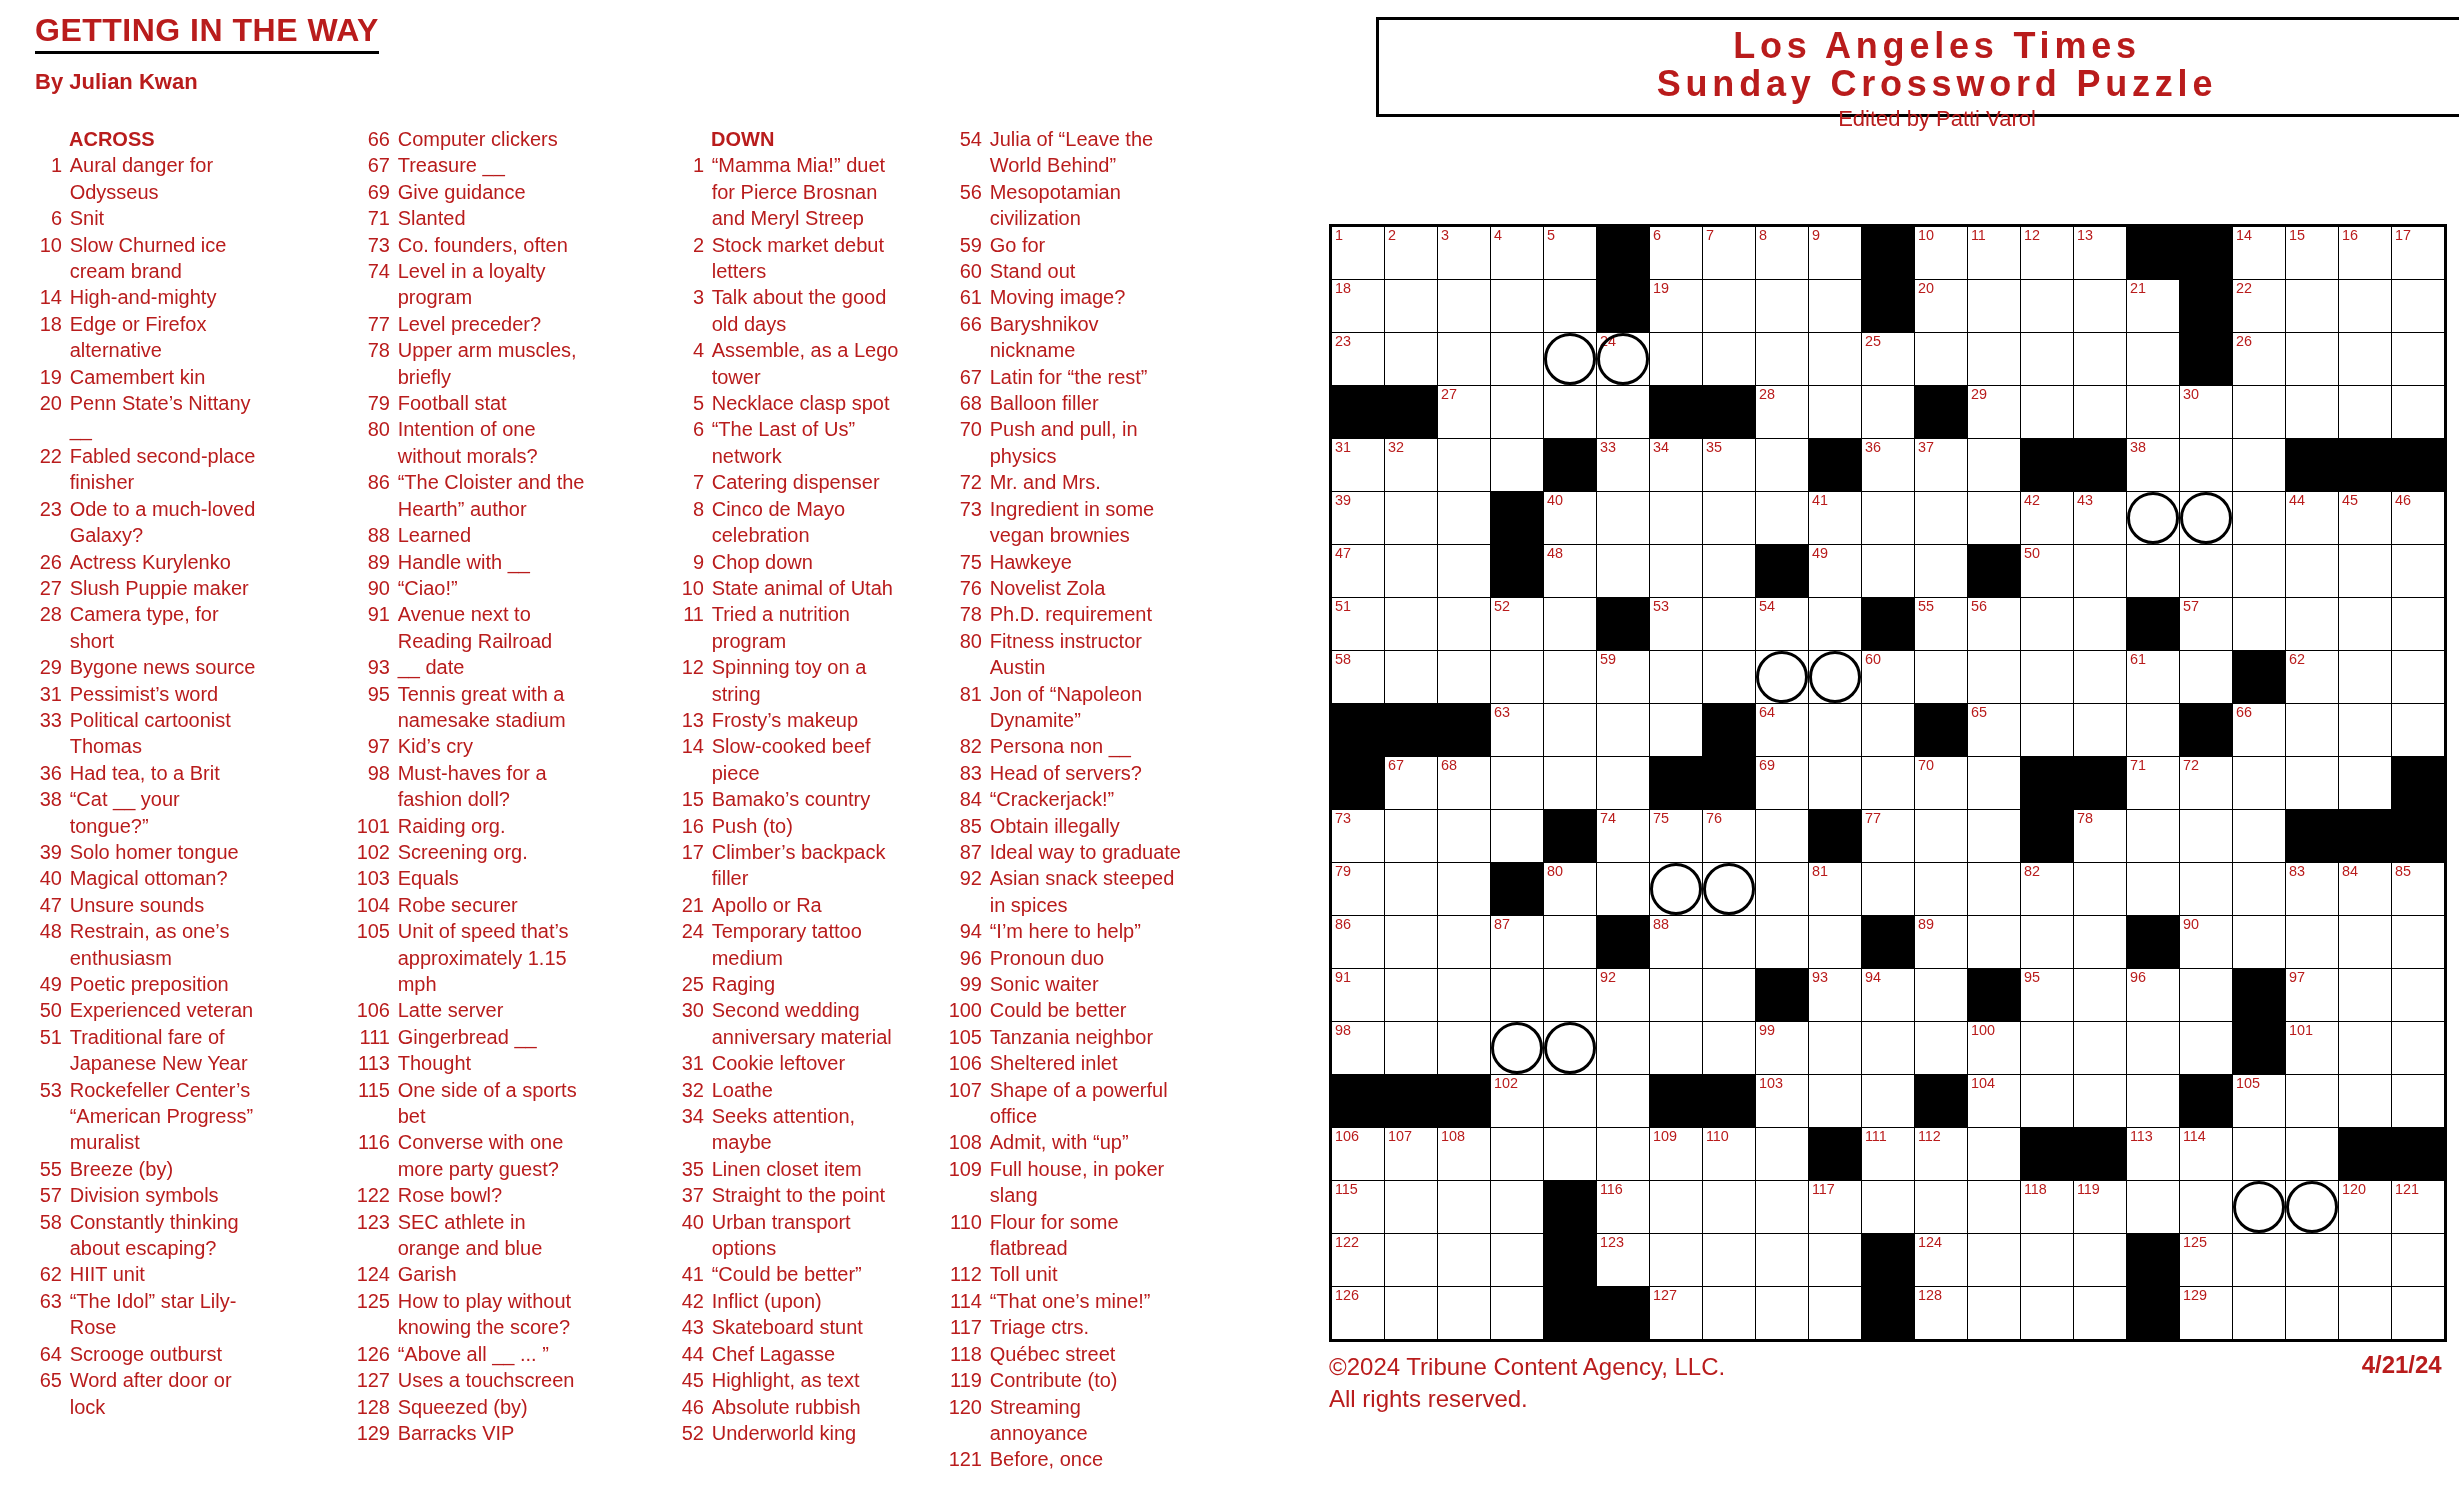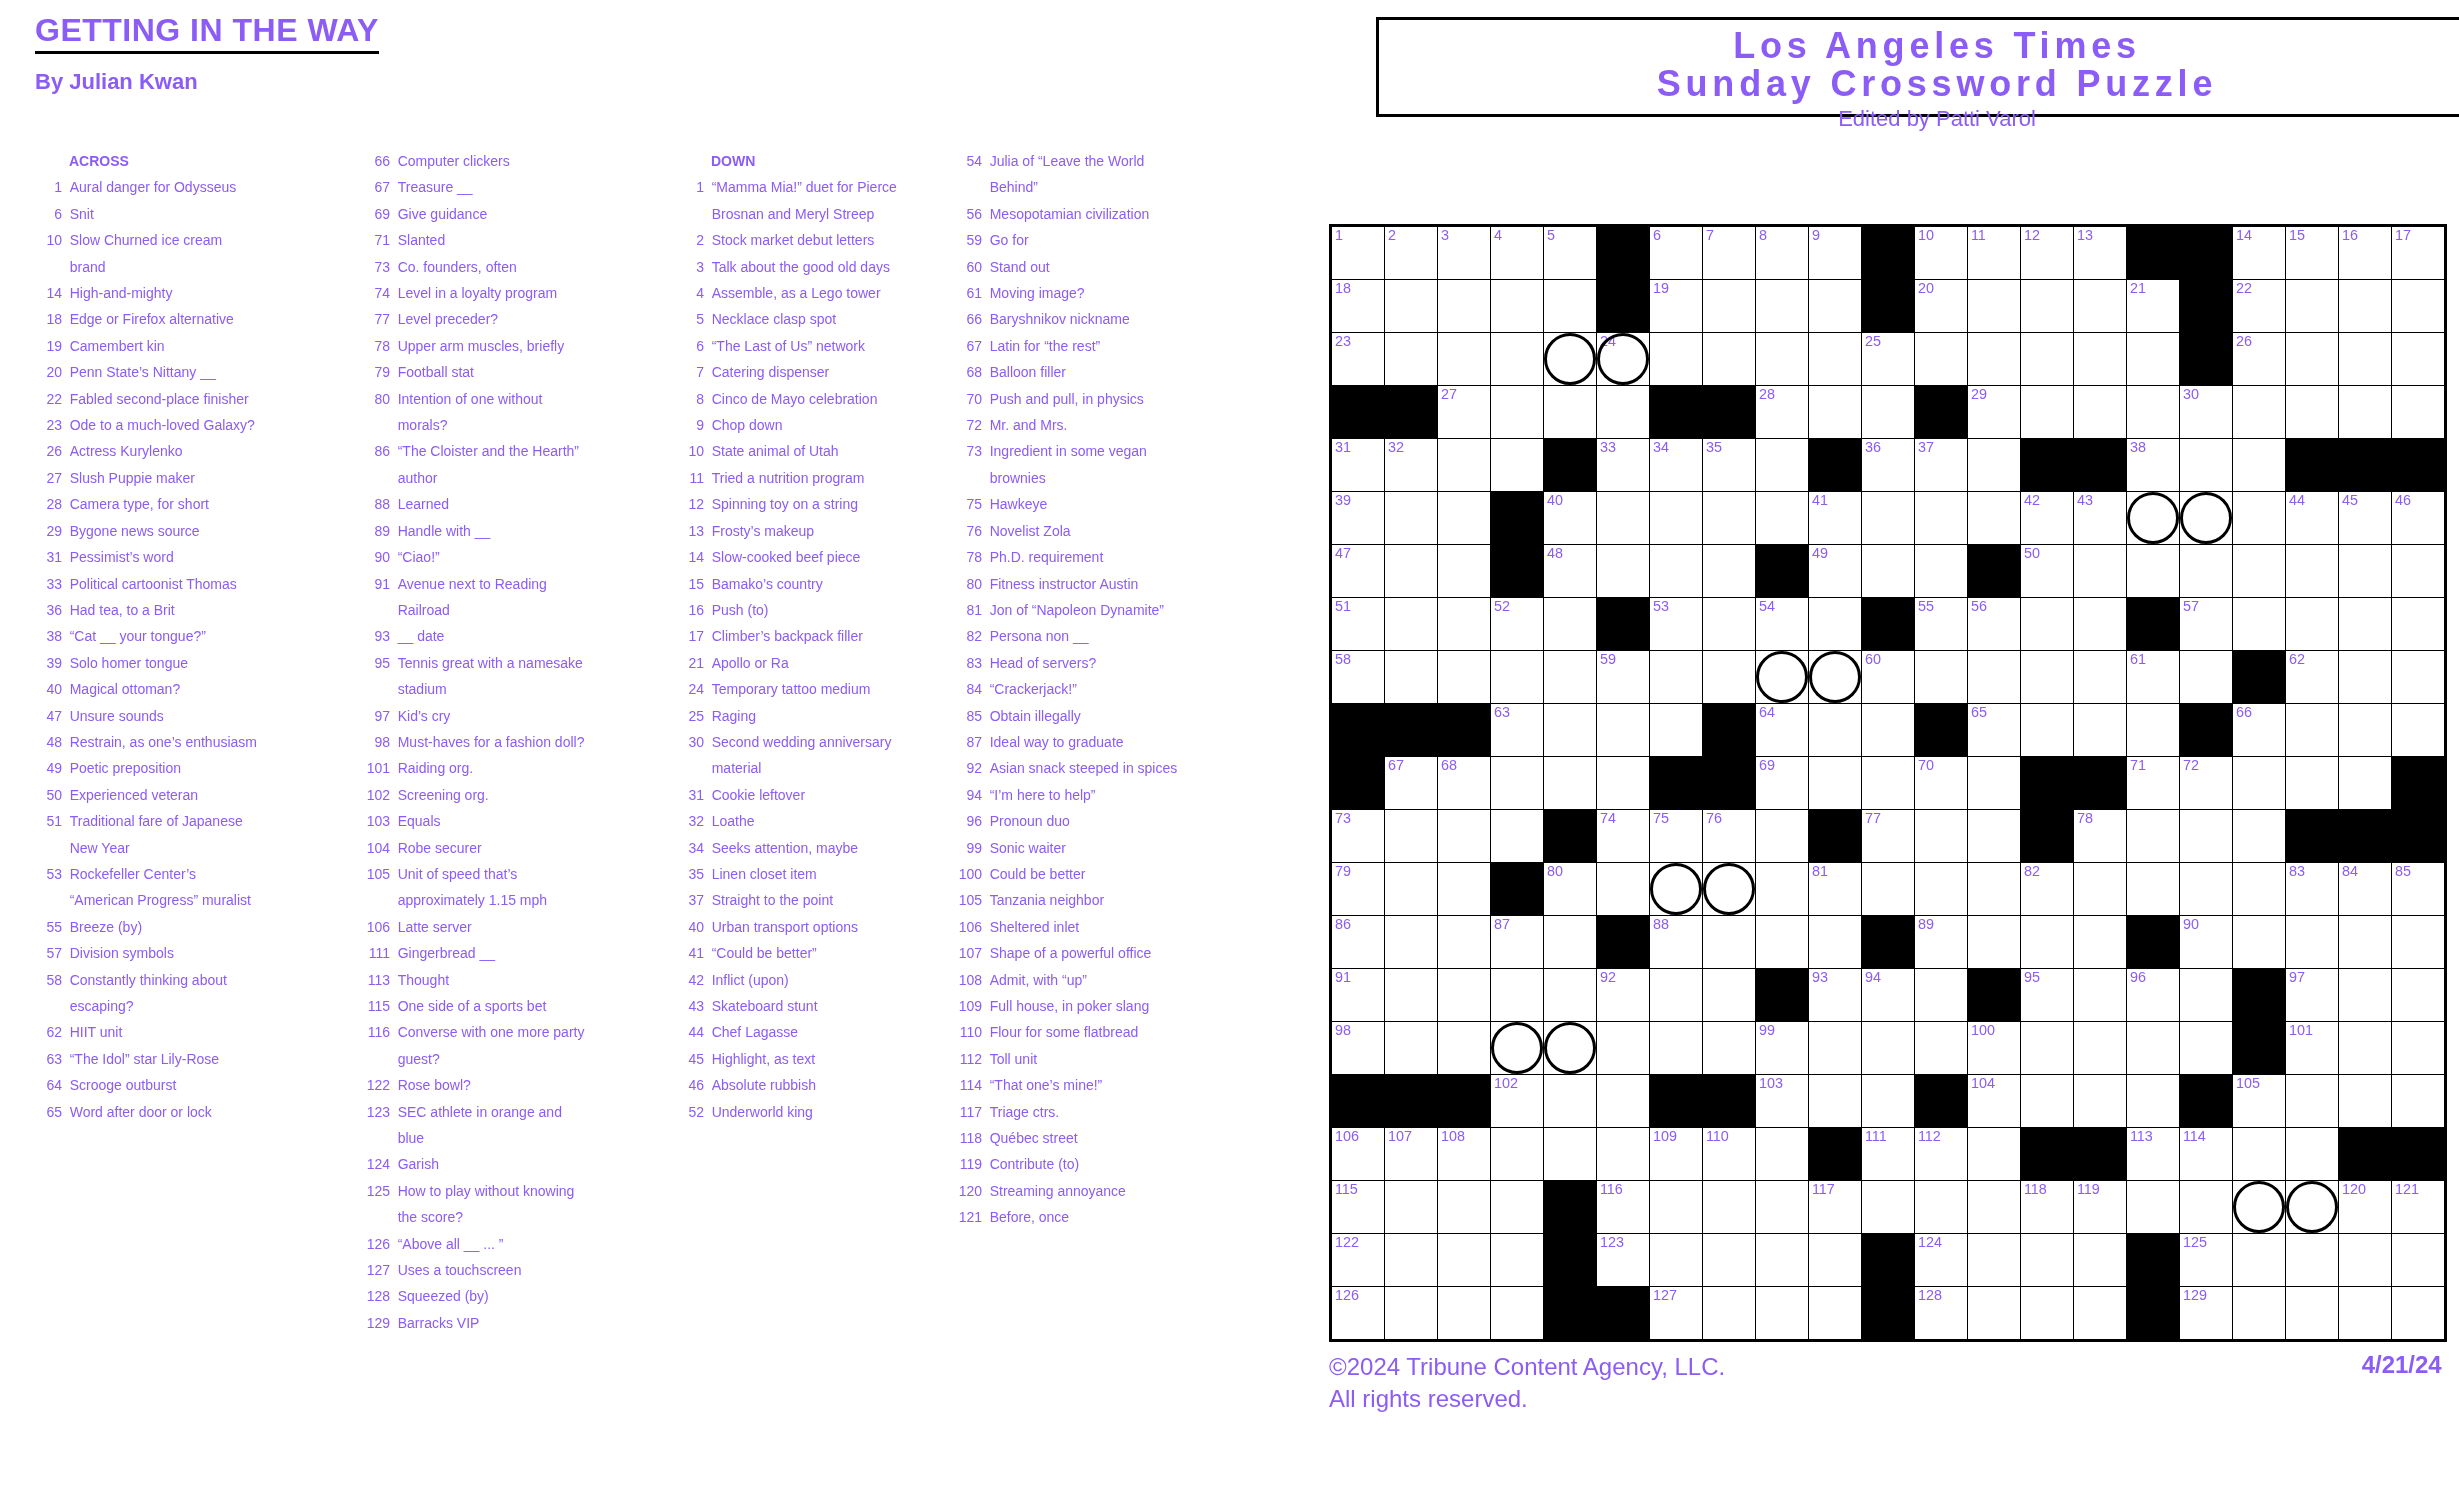--- a/index.html
+++ b/index.html
@@ -1,24 +1,24 @@
 <!DOCTYPE html>
 <html><head>
 <meta charset="utf-8">
 <style>
   html,body{margin:0;padding:0;background:#fff;}
-  .page{position:relative;width:2459px;height:1497px;background:#fff;color:#8b5cf6;
+  .page{position:relative;width:2459px;height:1497px;background:#fff;color:#b91c1c;
         font-family:"Liberation Sans","DejaVu Sans",sans-serif;overflow:hidden;}
 
   
   .pz-title{position:absolute;left:35px;top:11.5px;font-size:32px;font-weight:bold;
             letter-spacing:0.5px;border-bottom:3.8px solid #000;padding-bottom:2.9px;}
   .pz-byline{position:absolute;left:35px;top:69px;font-size:22px;font-weight:bold;}
 
-  .clue-col{position:absolute;top:148px;font-size:14px;line-height:26.4px;}
+  .clue-col{position:absolute;top:126px;font-size:20px;line-height:26.4px;}
   .clue-col .col-head{font-weight:bold;}
   .clue{display:flex;}
   .clue .cn{flex:none;text-align:right;padding-right:7.7px;font-weight:normal;}
   .clue .ct{flex:1;}
   #col1{left:29px;width:232px;}  #col1 .cn{width:33px;} #col1 .col-head{padding-left:40px;}
   #col2{left:334px;width:257px;} #col2 .cn{width:56px;}
   #col3{left:667px;width:240px;} #col3 .cn{width:37px;} #col3 .col-head{padding-left:44px;}
   #col4{left:938px;width:246px;} #col4 .cn{width:44px;}
 
   

